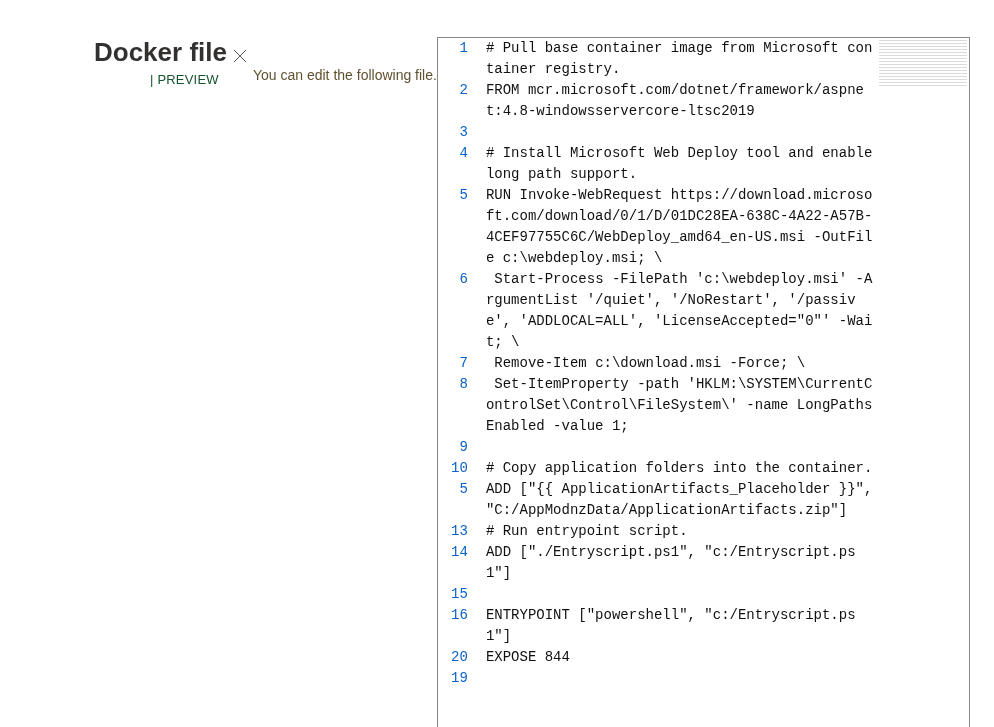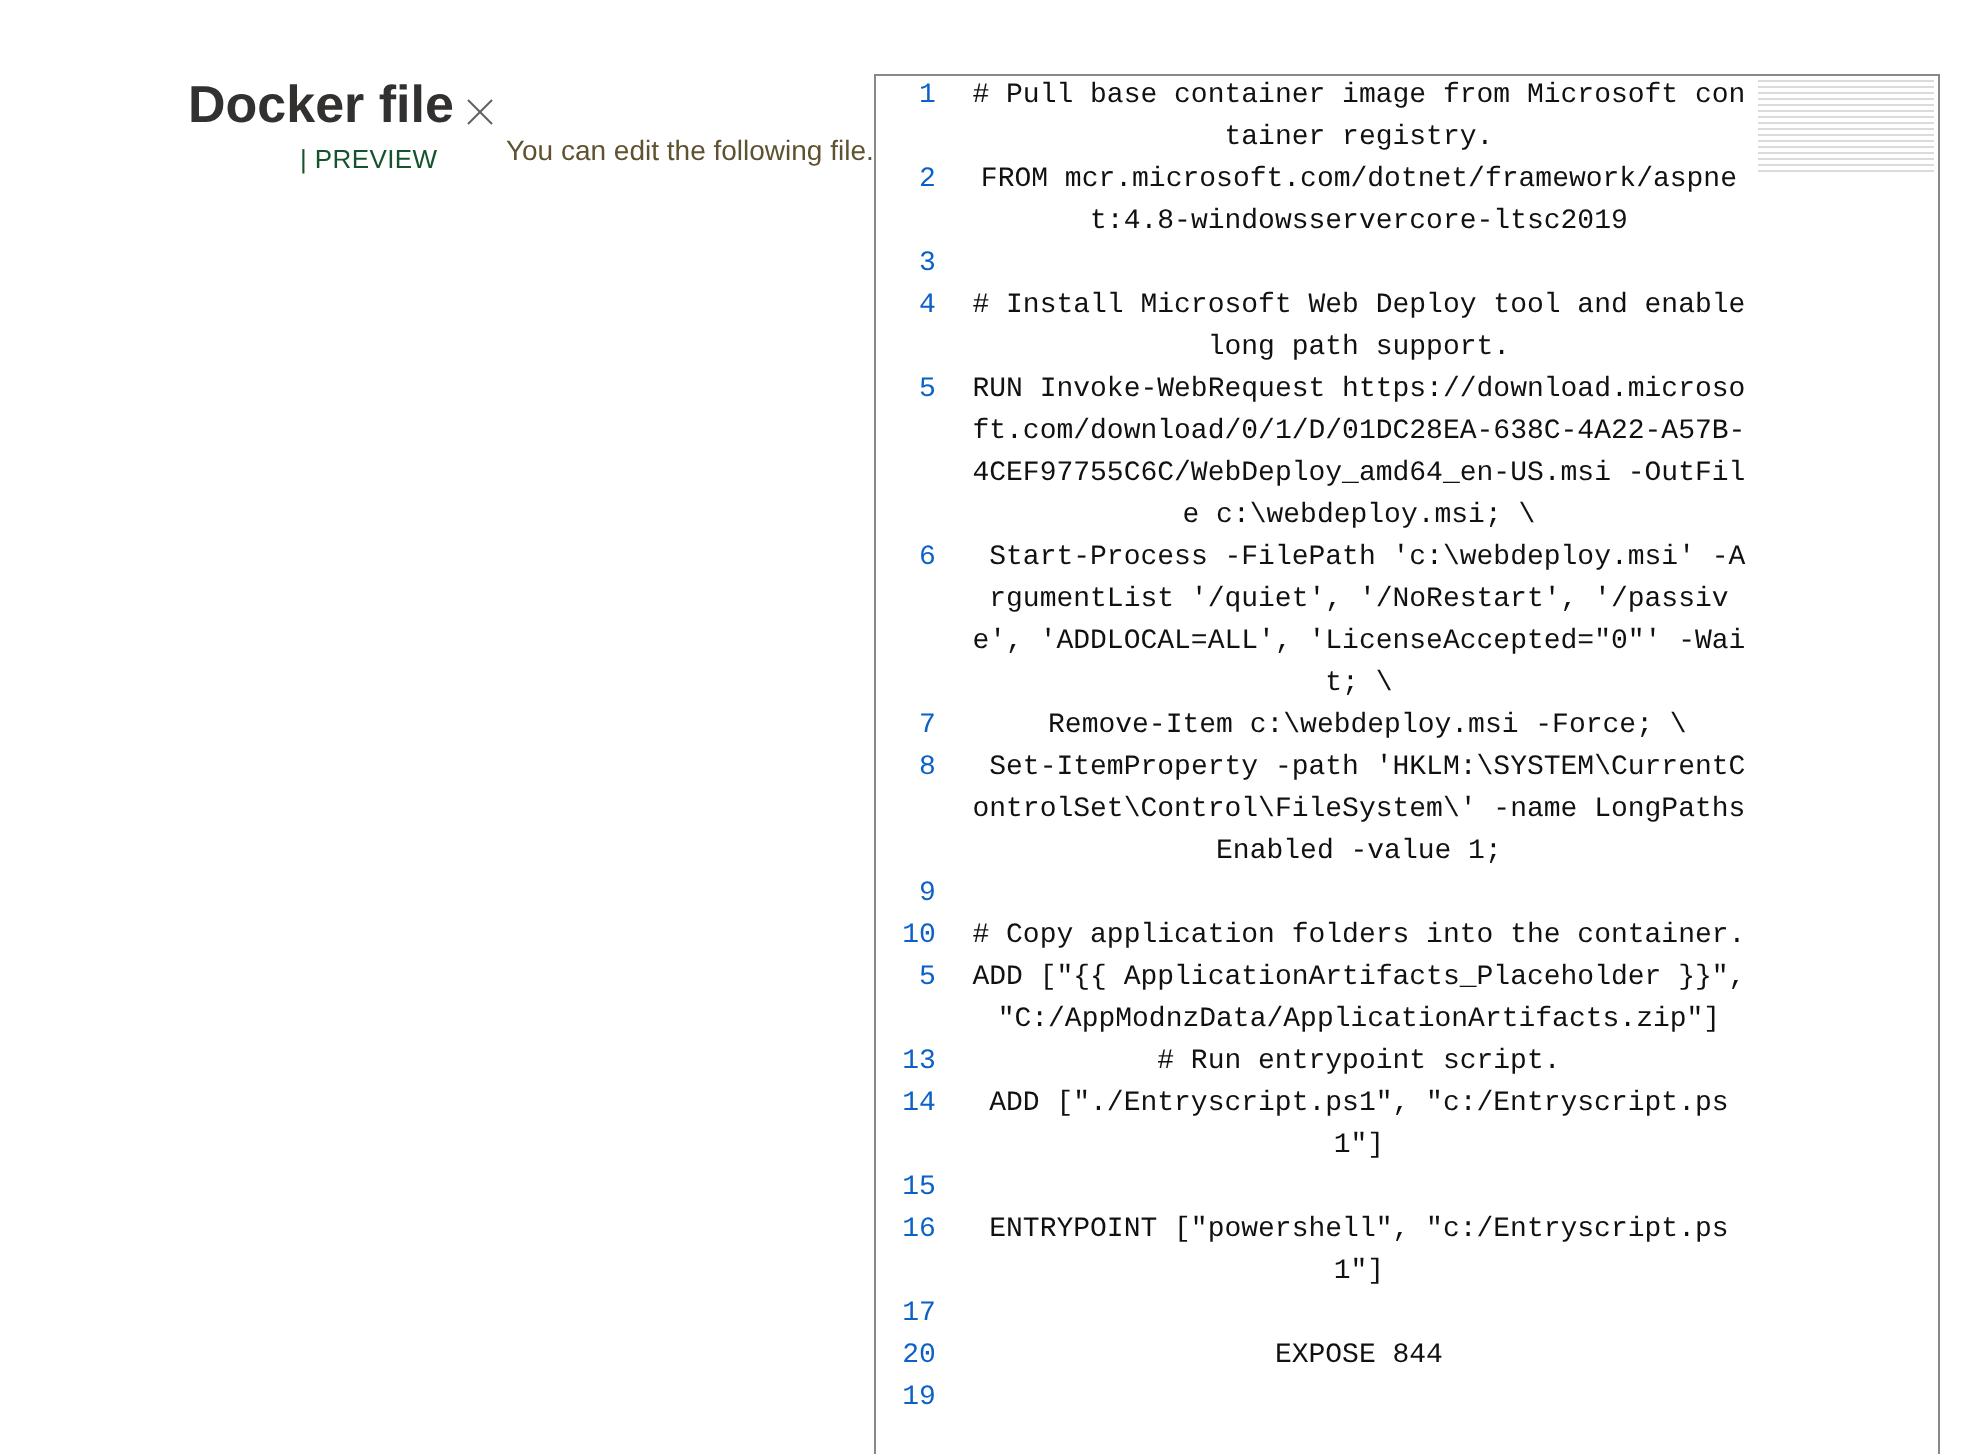--- a/index.html
+++ b/index.html
@@ -78,21 +78,21 @@
       word-break: break-all;
     }
     .ln {
       width: 48px;
       text-align: right;
       padding-right: 18px;
       color: #0b61c7;
       flex: 0 0 48px;
       user-select: none;
     }
-    .code { flex: 1; padding-right: 96px; color: #111; text-align: center; }
+    .code { flex: 1; padding-right: 96px; color: #111; }
 
     .minimap {
       position: absolute;
       top: 2px;
       right: 2px;
       width: 88px;
       height: 48px;
       background:
         repeating-linear-gradient(
           to bottom,
@@ -129,29 +129,28 @@
   <div class="subtext">You can edit the following file.</div>
 
   <div class="editor-wrap">
     <div class="code-area" id="code-area">
         <div class="code-row"><div class="ln">1</div><div class="code"># Pull base container image from Microsoft container registry.</div></div>
         <div class="code-row"><div class="ln">2</div><div class="code">FROM mcr.microsoft.com/dotnet/framework/aspnet:4.8-windowsservercore-ltsc2019</div></div>
         <div class="code-row"><div class="ln">3</div><div class="code"></div></div>
         <div class="code-row"><div class="ln">4</div><div class="code"># Install Microsoft Web Deploy tool and enable long path support.</div></div>
         <div class="code-row"><div class="ln">5</div><div class="code">RUN Invoke-WebRequest https://download.microsoft.com/download/0/1/D/01DC28EA-638C-4A22-A57B-4CEF97755C6C/WebDeploy_amd64_en-US.msi -OutFile c:\webdeploy.msi; \</div></div>
         <div class="code-row"><div class="ln">6</div><div class="code"> Start-Process -FilePath 'c:\webdeploy.msi' -ArgumentList '/quiet', '/NoRestart', '/passive', 'ADDLOCAL=ALL', 'LicenseAccepted="0"' -Wait; \</div></div>
-        <div class="code-row"><div class="ln">7</div><div class="code"> Remove-Item c:\webdeploy.msi -Force; \</div></div>
+        <div class="code-row"><div class="ln">7</div><div class="code"> Remove-Item c:\download.msi -Force; \</div></div>
         <div class="code-row"><div class="ln">8</div><div class="code"> Set-ItemProperty -path 'HKLM:\SYSTEM\CurrentControlSet\Control\FileSystem\' -name LongPathsEnabled -value 1;</div></div>
         <div class="code-row"><div class="ln">9</div><div class="code"></div></div>
         <div class="code-row"><div class="ln">10</div><div class="code"># Copy application folders into the container.</div></div>
         <div class="code-row"><div class="ln">5</div><div class="code">ADD ["{{ ApplicationArtifacts_Placeholder }}", "C:/AppModnzData/ApplicationArtifacts.zip"]</div></div>
         <div class="code-row"><div class="ln">13</div><div class="code"># Run entrypoint script.</div></div>
         <div class="code-row"><div class="ln">14</div><div class="code">ADD ["./Entryscript.ps1", "c:/Entryscript.ps1"]</div></div>
         <div class="code-row"><div class="ln">15</div><div class="code"></div></div>
         <div class="code-row"><div class="ln">16</div><div class="code">ENTRYPOINT ["powershell", "c:/Entryscript.ps1"]</div></div>
-        <div class="code-row"><div class="ln">17</div><div class="code"></div></div>
         <div class="code-row"><div class="ln">20</div><div class="code">EXPOSE 844</div></div>
         <div class="code-row"><div class="ln">19</div><div class="code"></div></div>
       </div>
     <div class="minimap"></div>
   </div>
 
 </div>
 
 </body></html>

